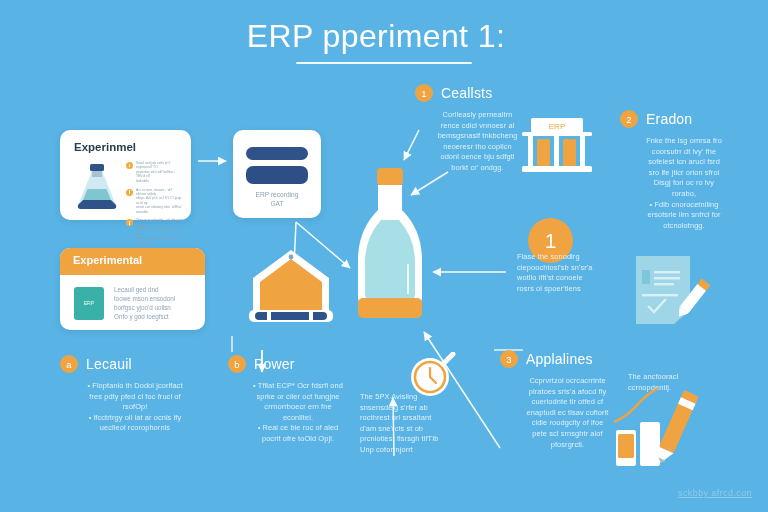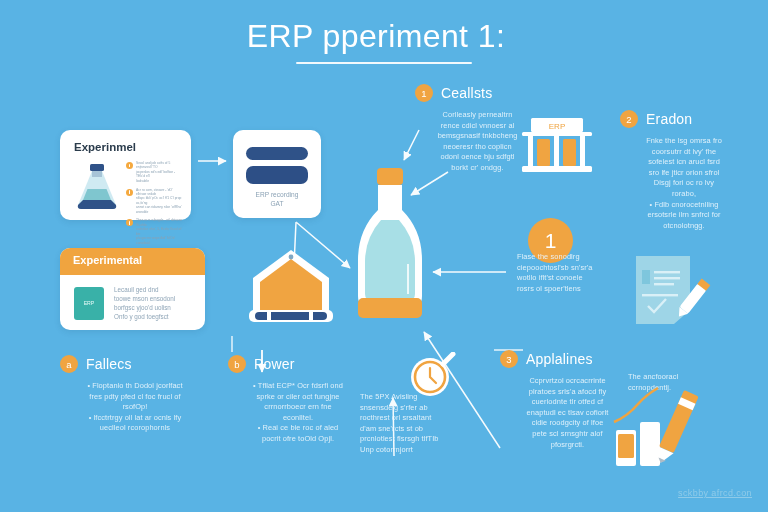--- a/index.html
+++ b/index.html
@@ -350,21 +350,21 @@
     <g transform="rotate(38 68 50)">
       <rect x="58" y="34" width="11" height="30" rx="2" fill="#ffffff"></rect>
       <rect x="58" y="28" width="11" height="7" fill="#f0a441"></rect>
       <path d="M58,64 L69,64 L63.5,72 Z" fill="#ffffff"></path>
     </g>
   </svg>
 
   <div class="sect" id="sect-fallecs">
     <div class="sect-head">
       <div class="badge">a</div>
-      <div class="sect-title">Fallecs</div>
+      <div class="sect-title">Lecauil</div>
     </div>
     <div class="sect-body blurtext">• Floptanlo th Dodol jcorlfact
    fres pdty pfed cl foc frucl of
    rsofOp!
 • lfcctrtrgy oll lat ar ocnls lfy
    ueclleol rcorophornls</div>
   </div>
 
   <div class="sect" id="sect-power">
     <div class="sect-head">

